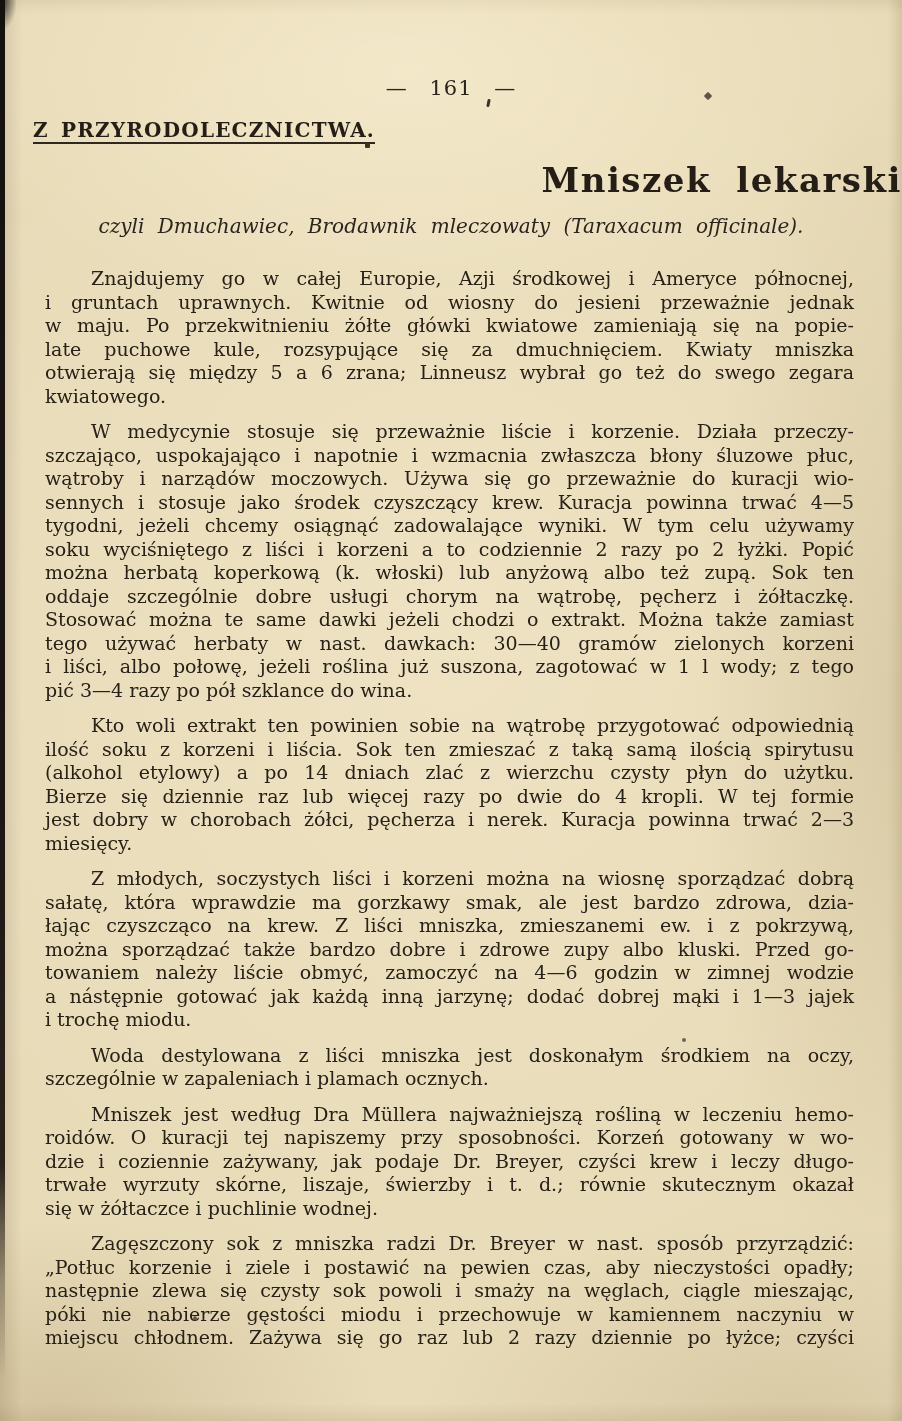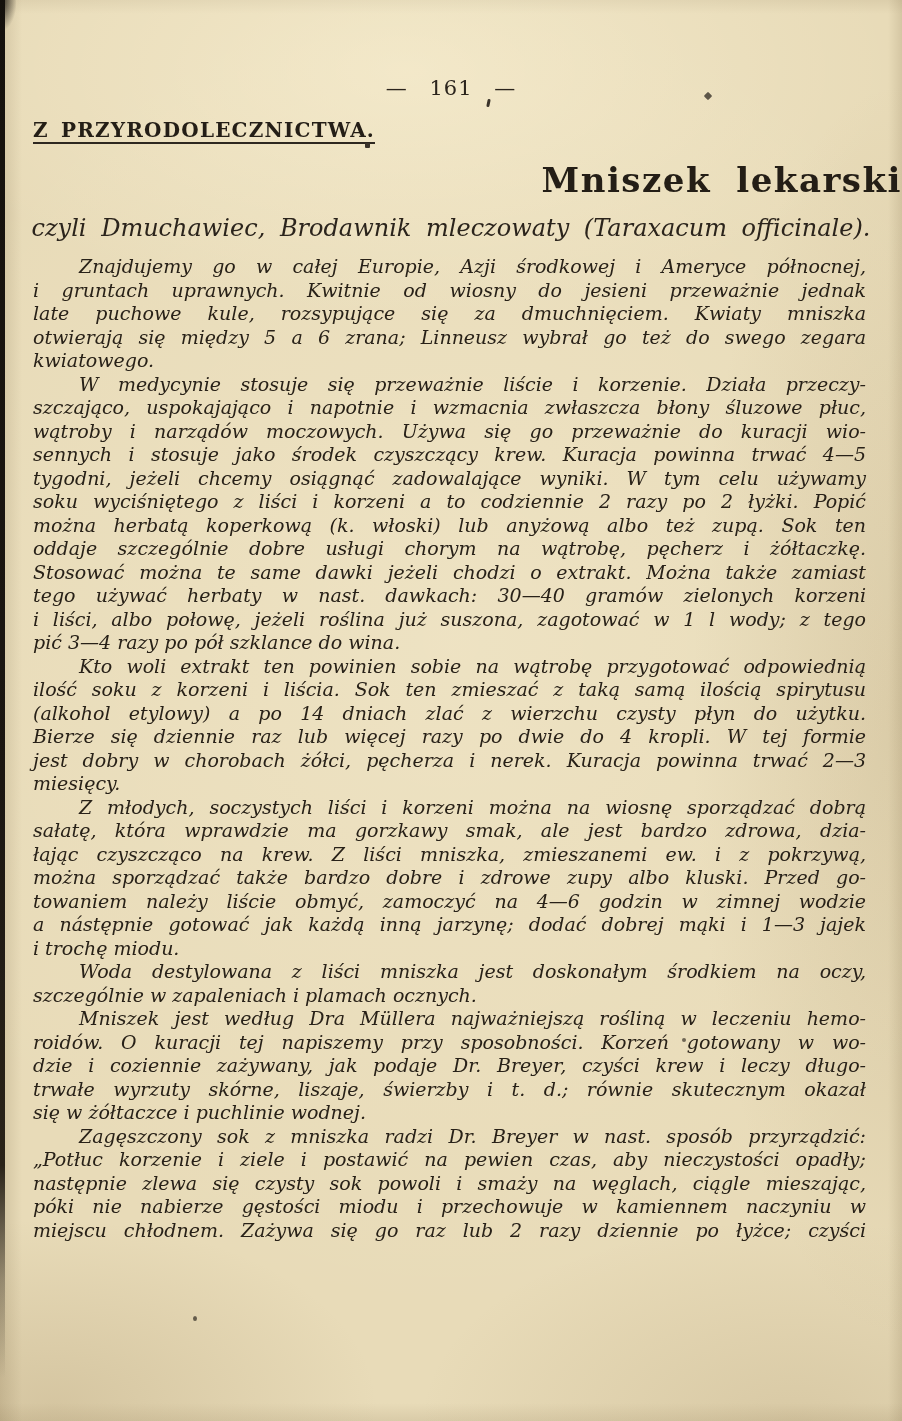--- a/index.html
+++ b/index.html
@@ -71,33 +71,33 @@
     letter-spacing: 1.5px;
     word-spacing: 12px;
     color: #241e16;
   }
   .doc-subtitle {
     position: absolute;
     top: 214px; left: 0;
     width: 100%;
     text-align: center;
     font-style: italic;
-    font-size: 24px;
+    font-size: 20px;
     word-spacing: 7px;
     color: #2b241c;
   }
   .body-text {
     position: absolute;
     left: 33px; top: 255px;
     width: 833px;
     font-size: 19px;
     line-height: 23.5px;
     color: #282118;
   }
-  .paragraph { margin: 0; font-style: italic; }
+  .paragraph { margin: 12px; }
   .line {
     text-align: justify;
     text-align-last: justify;
     white-space: normal;
   }
   .line.first { text-indent: 46px; }
   .line.para-end { text-align-last: left; }
   .speck {
     position: absolute;
     background: #3a332a;
@@ -121,20 +121,21 @@
   <div class="section-heading">Z PRZYRODOLECZNICTWA.</div>
 
   <div class="doc-title">Mniszek lekarski</div>
 
   <div class="doc-subtitle">czyli Dmuchawiec, Brodawnik mleczowaty (Taraxacum officinale).</div>
 
   <div class="body-text">
       <div class="paragraph">
         <div class="line first">Znajdujemy go w całej Europie, Azji środkowej i Ameryce północnej,</div>
         <div class="line">i gruntach uprawnych. Kwitnie od wiosny do jesieni przeważnie jednak</div>
+        <div class="line">w maju. Po przekwitnieniu żółte główki kwiatowe zamieniają się na popie-</div>
         <div class="line">late puchowe kule, rozsypujące się za dmuchnięciem. Kwiaty mniszka</div>
         <div class="line">otwierają się między 5 a 6 zrana; Linneusz wybrał go też do swego zegara</div>
         <div class="line para-end">kwiatowego.</div>
       </div>
       <div class="paragraph">
         <div class="line first">W medycynie stosuje się przeważnie liście i korzenie. Działa przeczy-</div>
         <div class="line">szczająco, uspokajająco i napotnie i wzmacnia zwłaszcza błony śluzowe płuc,</div>
         <div class="line">wątroby i narządów moczowych. Używa się go przeważnie do kuracji wio-</div>
         <div class="line">sennych i stosuje jako środek czyszczący krew. Kuracja powinna trwać 4—5</div>
         <div class="line">tygodni, jeżeli chcemy osiągnąć zadowalające wyniki. W tym celu używamy</div>

